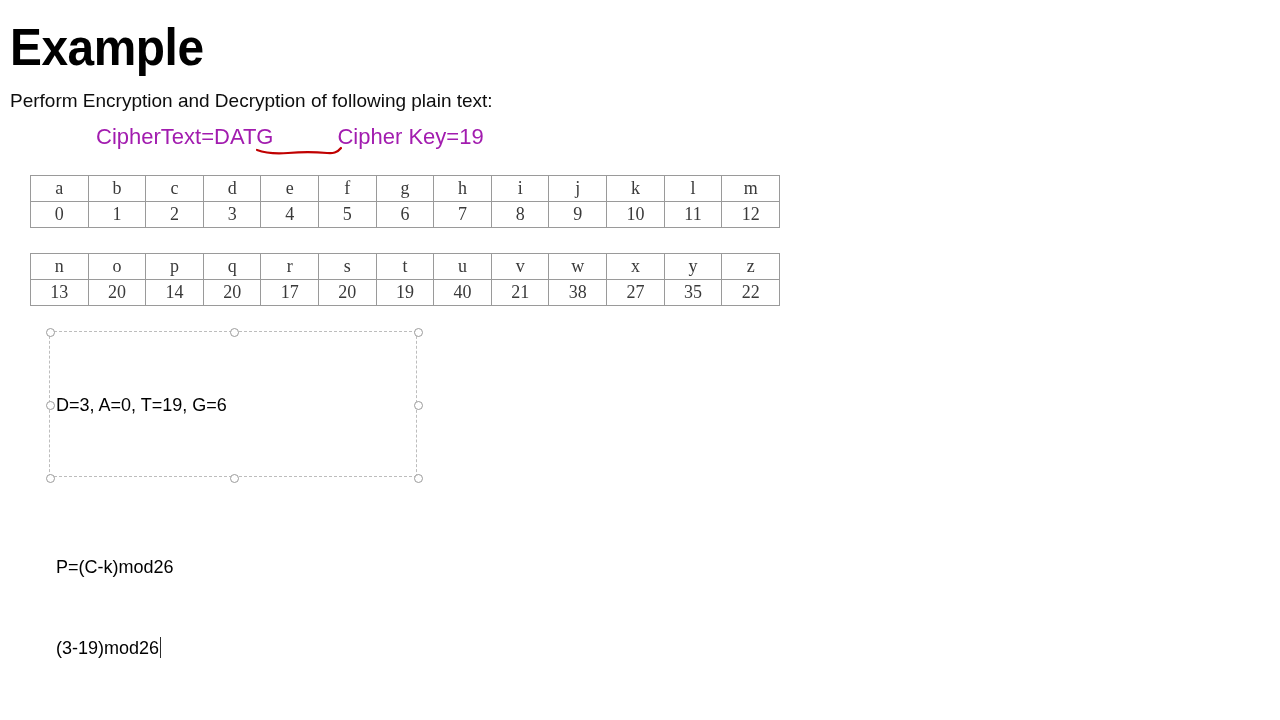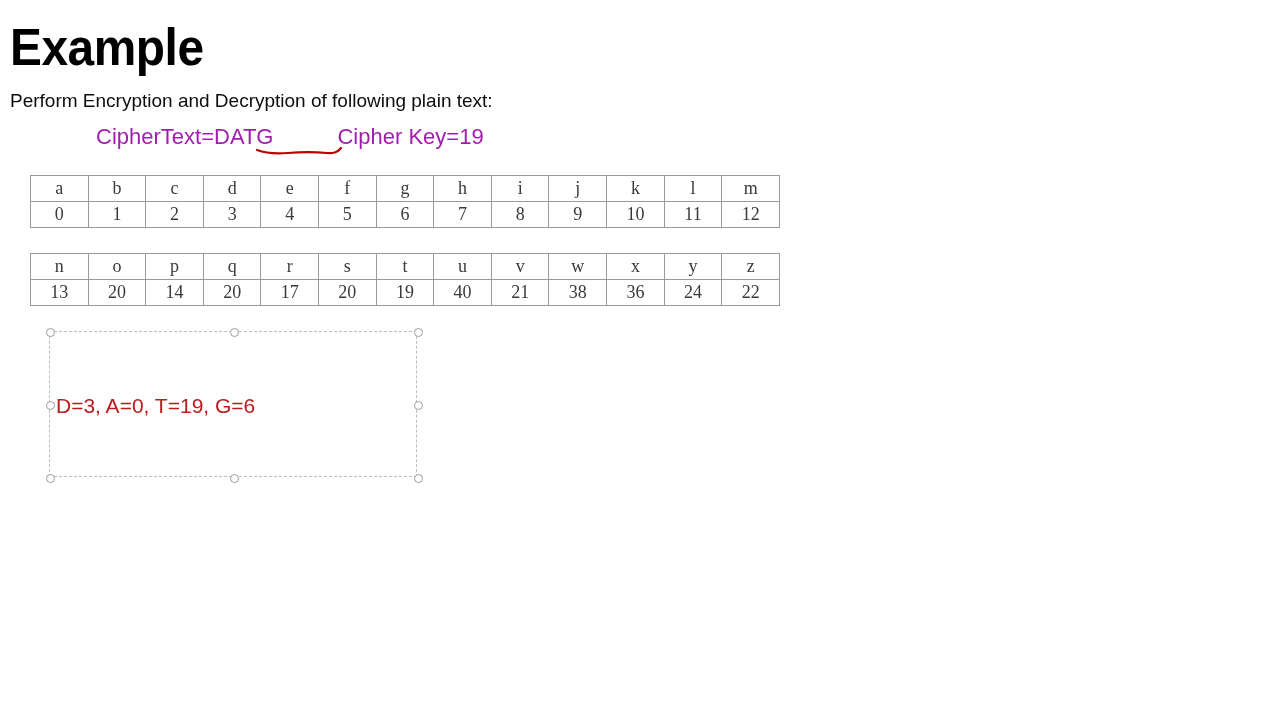--- a/index.html
+++ b/index.html
@@ -97,22 +97,22 @@
     width: 368px;
     height: 146px;
     border: 1px dashed #bdbdbd;
     box-sizing: border-box;
   }
   #answer-textbox .tb-content {
     position: absolute;
     left: 6px;
     top: 6px;
     right: 4px;
-    color: #b91c1c;
-    font-size: 21px;
+    color: #000000;
+    font-size: 18px;
     line-height: 27px;
     white-space: pre;
   }
   #answer-textbox .tb-line { display: block; white-space: pre; }
   #answer-textbox .tb-spacer { display: block; height: 27px; }
 
   .caret {
     display: inline-block;
     width: 1px;
     height: 21px;
@@ -205,32 +205,34 @@
       <td>13</td>
       <td>20</td>
       <td>14</td>
       <td>20</td>
       <td>17</td>
       <td>20</td>
       <td>19</td>
       <td>40</td>
       <td>21</td>
       <td>38</td>
-      <td>36</td>
-      <td>24</td>
+      <td>27</td>
+      <td>35</td>
       <td>22</td>
     </tr>
   </tbody>
 </table>
 
 <div id="answer-textbox">
 
   <div class="tb-content">
     <span class="tb-line">D=3, A=0, T=19, G=6</span>
     <span class="tb-spacer"></span>
+    <span class="tb-line">P=(C-k)mod26</span>
+    <span class="tb-line"><span>(3-19)mod26</span><span class="caret"></span></span>
   </div>
 
   <div class="handle" style="left:0px;   top:0px;"></div>
   <div class="handle" style="left:184px; top:0px;"></div>
   <div class="handle" style="left:368px; top:0px;"></div>
   <div class="handle" style="left:0px;   top:73px;"></div>
   <div class="handle" style="left:368px; top:73px;"></div>
   <div class="handle" style="left:0px;   top:146px;"></div>
   <div class="handle" style="left:184px; top:146px;"></div>
   <div class="handle" style="left:368px; top:146px;"></div>

